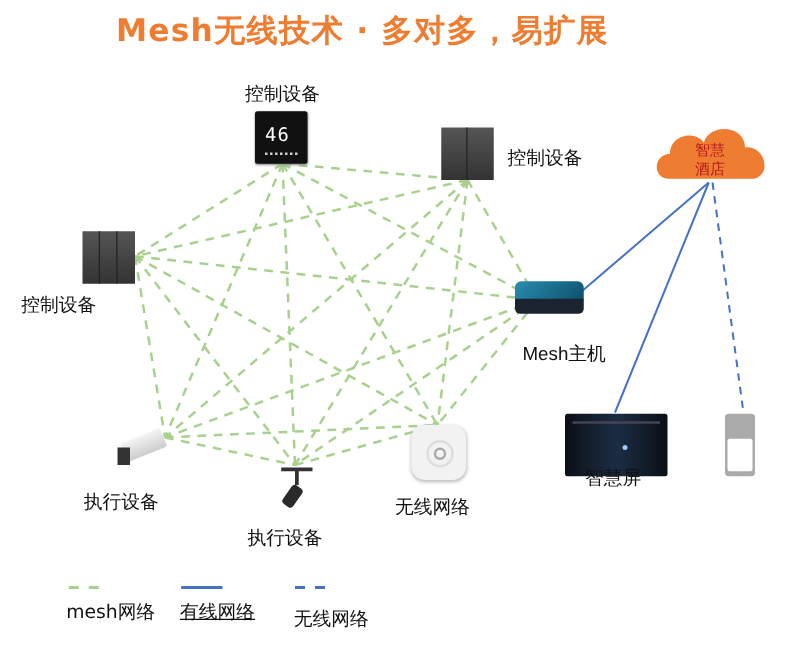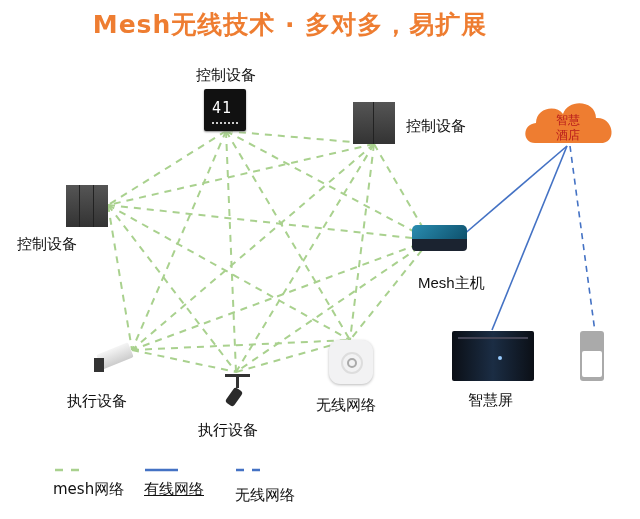--- a/index.html
+++ b/index.html
@@ -52,21 +52,21 @@
   </g>
 
   <g>
     <line x1="55" y1="470" x2="85" y2="470" stroke="#a9d18e" stroke-width="2.5" stroke-dasharray="8,8"></line>
     <line x1="145" y1="470" x2="178" y2="470" stroke="#4472c4" stroke-width="2.5"></line>
     <line x1="236" y1="470" x2="266" y2="470" stroke="#4472c4" stroke-width="2.5" stroke-dasharray="8,8"></line>
   </g>
 </svg>
 
 <div class="dev" style="left:204px;top:89px;width:42px;height:42px;background:#111;border-radius:2px;box-shadow:0 1px 2px #888;">
-  <div style="position:absolute;left:8px;top:10px;color:#fff;font-family:'DejaVu Sans Mono',monospace;font-size:15px;letter-spacing:1px;">41</div>
+  <div style="position:absolute;left:8px;top:10px;color:#fff;font-family:'DejaVu Sans Mono',monospace;font-size:15px;letter-spacing:1px;">46</div>
   <div style="position:absolute;left:8px;bottom:5px;width:26px;height:2px;border-top:2px dotted #ccc;"></div>
 </div>
 <div class="lbl" style="left:196px;top:66px;">控制设备</div>
 
 <div class="dev" style="left:353px;top:102px;width:42px;height:42px;background:linear-gradient(#555,#333);">
   <div style="position:absolute;left:20px;top:0;width:1px;height:42px;background:#222;"></div>
 </div>
 <div class="lbl" style="left:406px;top:117px;">控制设备</div>
 
 <div class="dev" style="left:66px;top:185px;width:42px;height:42px;background:linear-gradient(#555,#333);">
@@ -102,21 +102,21 @@
 <div class="dev" style="left:329px;top:340px;width:44px;height:44px;background:#f2f2f3;border-radius:11px;box-shadow:0 1px 3px #bbb;">
   <div style="position:absolute;left:12px;top:12px;width:18px;height:18px;border:2px solid #ddd;border-radius:50%;"></div>
   <div style="position:absolute;left:18px;top:18px;width:6px;height:6px;border:2px solid #aaa;border-radius:50%;"></div>
 </div>
 <div class="lbl" style="left:316px;top:396px;">无线网络</div>
 
 <div class="dev" style="left:452px;top:331px;width:82px;height:50px;background:linear-gradient(90deg,#0b0f16,#1b2d44,#0b0f16);border-radius:2px;">
   <div style="position:absolute;left:6px;top:6px;width:70px;height:2px;background:#445;"></div>
   <div style="position:absolute;left:46px;top:25px;width:4px;height:4px;background:#9cf;border-radius:50%;"></div>
 </div>
-<div class="lbl" style="left:468px;top:391px;text-align:center;">智慧屏</div>
+<div class="lbl" style="left:468px;top:373px;text-align:center;">智慧屏</div>
 
 <div class="dev" style="left:580px;top:331px;width:24px;height:50px;background:#aaa;border-radius:3px;">
   <div style="position:absolute;left:2px;top:20px;width:20px;height:26px;background:#fff;border-radius:2px;"></div>
 </div>
 
 <div class="legend-txt" style="left:53px;top:480px;text-align:center;">mesh网络</div>
 <div class="legend-txt" style="left:144px;top:480px;text-decoration:underline;">有线网络</div>
 <div class="legend-txt" style="left:235px;top:486px;">无线网络</div>
 
 </body></html>

